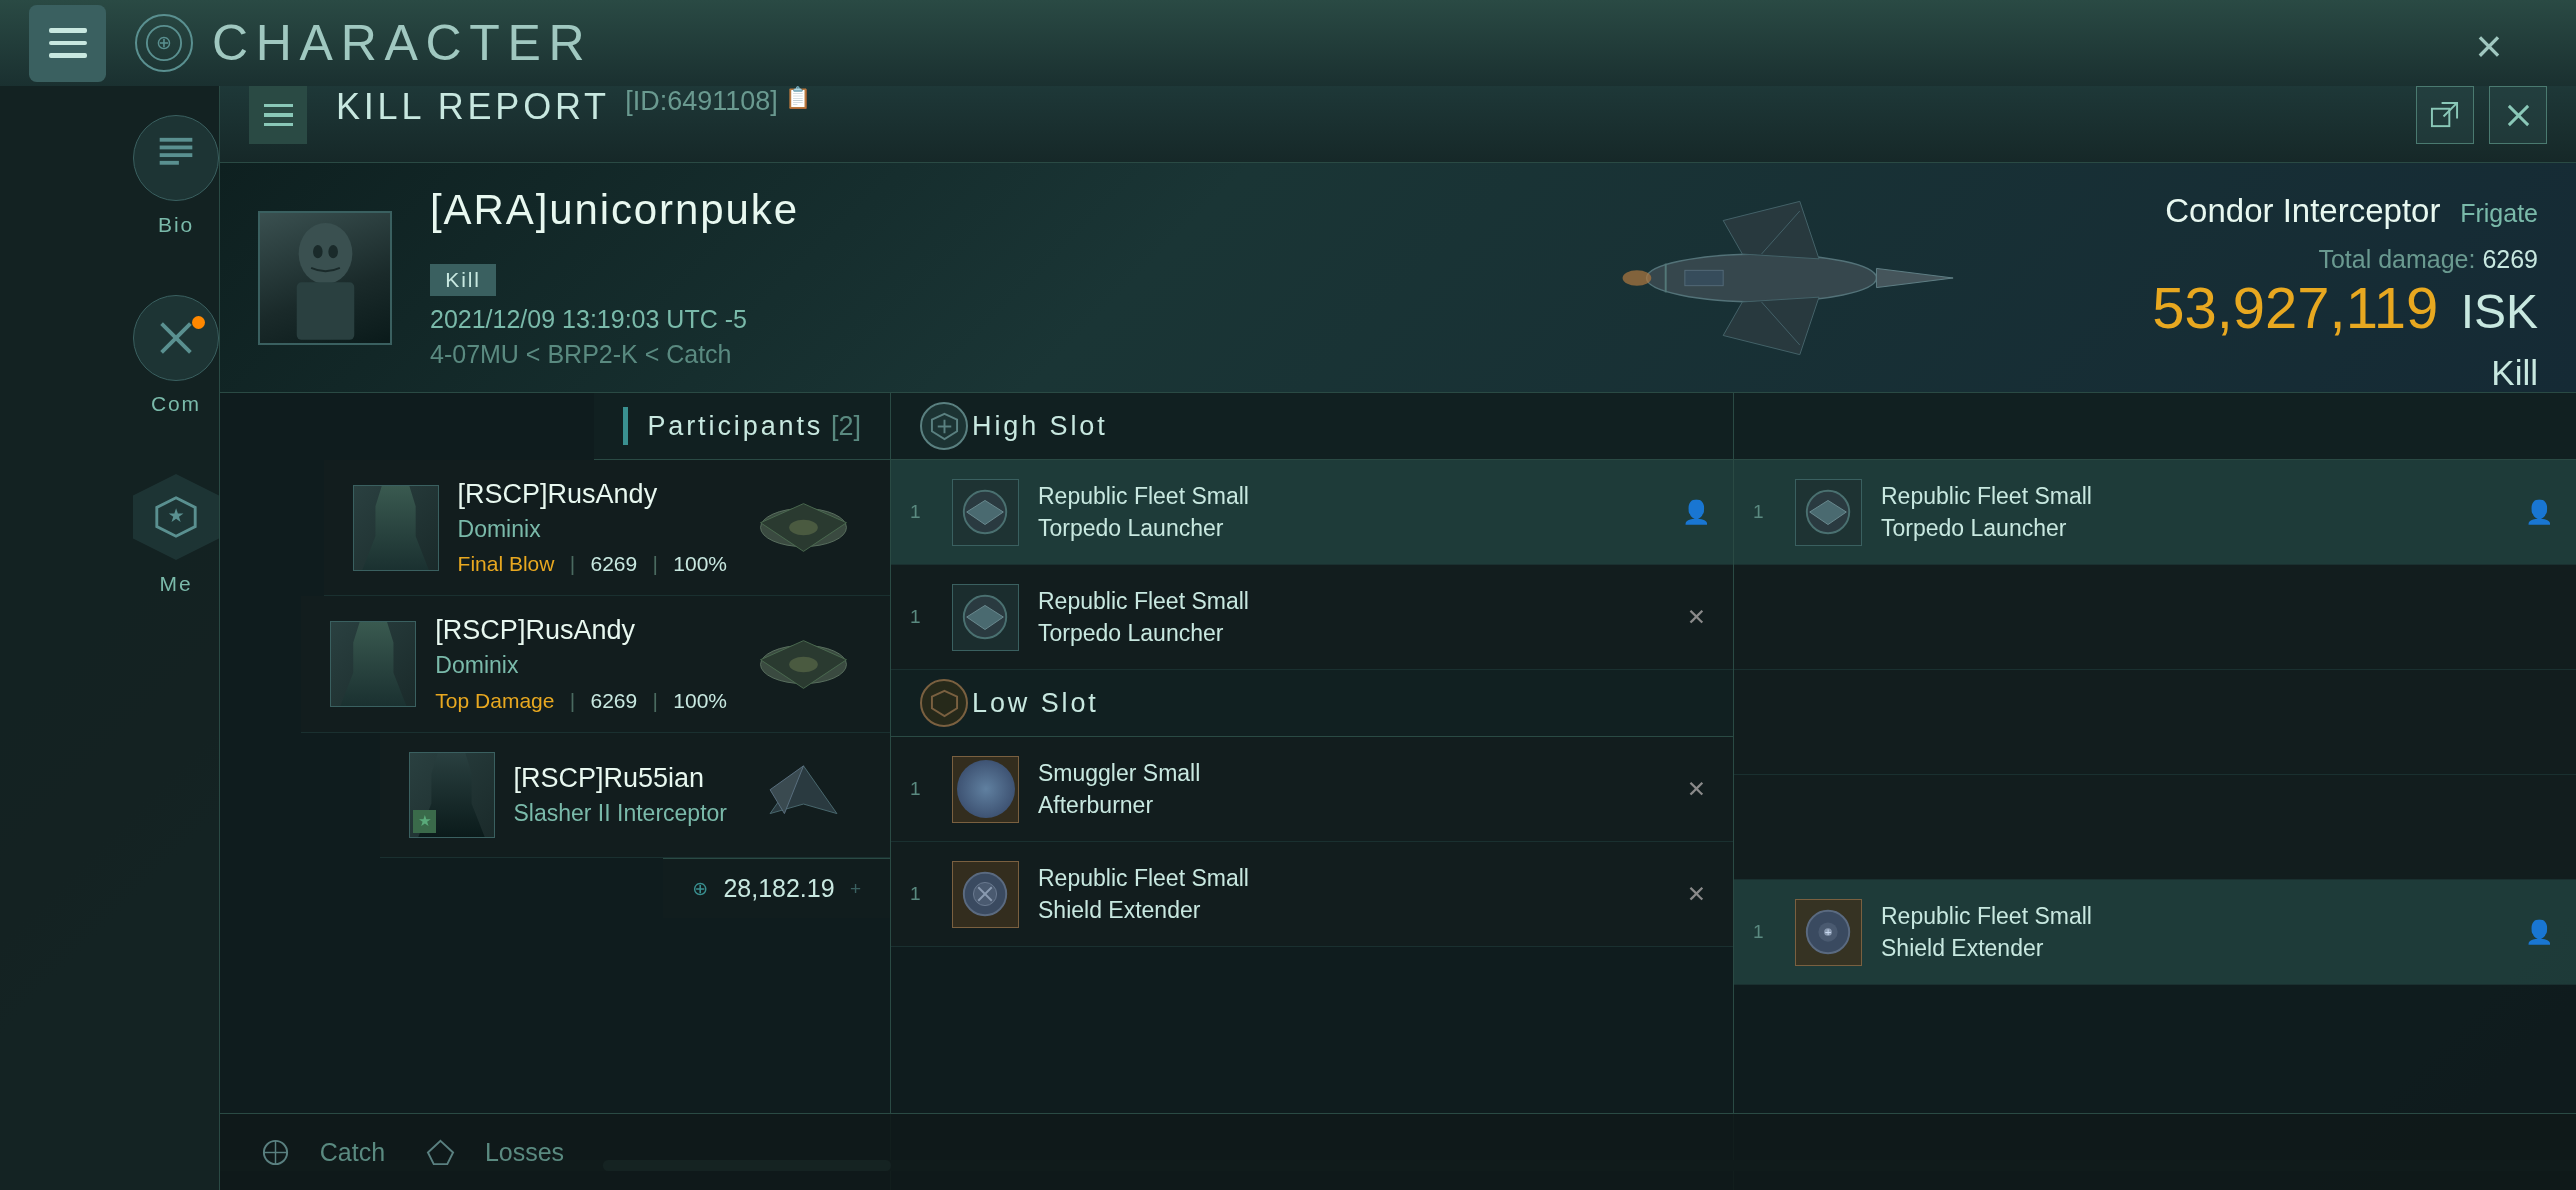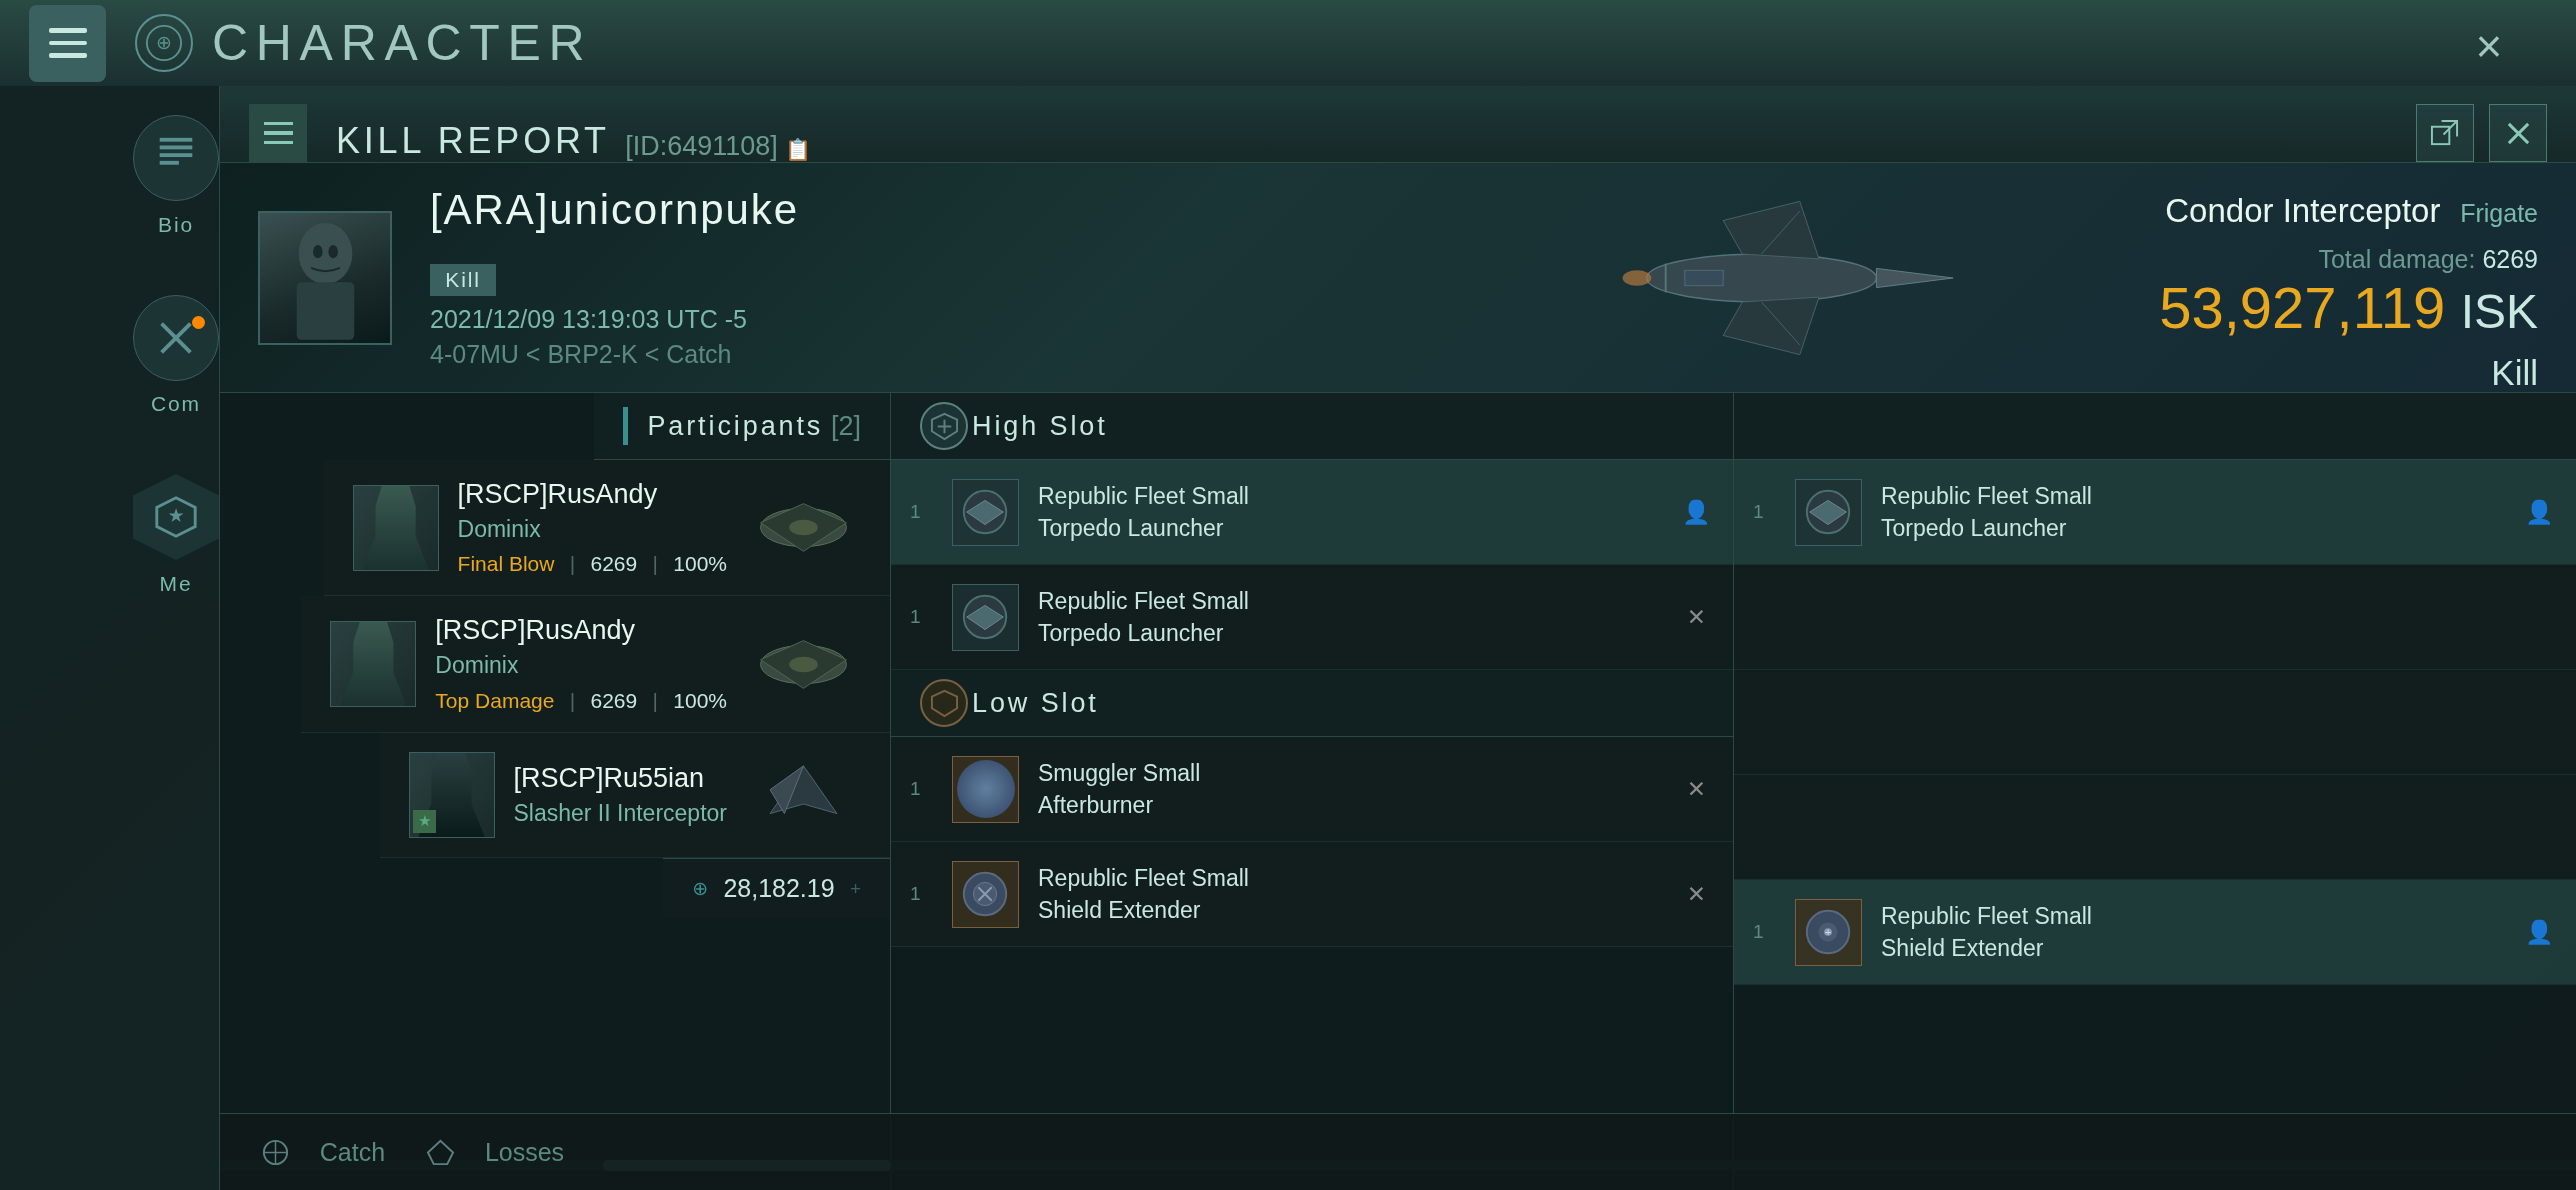--- a/index.html
+++ b/index.html
@@ -155,21 +155,21 @@
       right: 0;
       bottom: 0;
       background: rgba(15, 28, 30, 0.97);
     }
 
     
     .kill-report-header {
       height: 77px;
       background: linear-gradient(to bottom, #1e3838, #162828);
       display: flex;
-      align-items: flex-end;
+      align-items: flex-start;
       padding: 0 29px;
       border-bottom: 1.9px solid #2a4a44;
     }
 
     .menu-btn-small {
       width: 58px;
       height: 58px;
       background: #2a4a44;
       display: flex;
       flex-direction: column;
@@ -340,21 +340,21 @@
     .isk-value {
       font-size: 58px;
       color: #e8a820;
       font-weight: 300;
       margin-top: 7.7px;
     }
 
     .isk-label {
       color: #c8e8e0;
       font-size: 48px;
-      margin-left: 11px;
+      margin-left: 18px;
     }
 
     .kill-label {
       font-size: 35px;
       color: #c8e8e0;
       margin-top: 11.5px;
     }
 
     
     .content-area {

